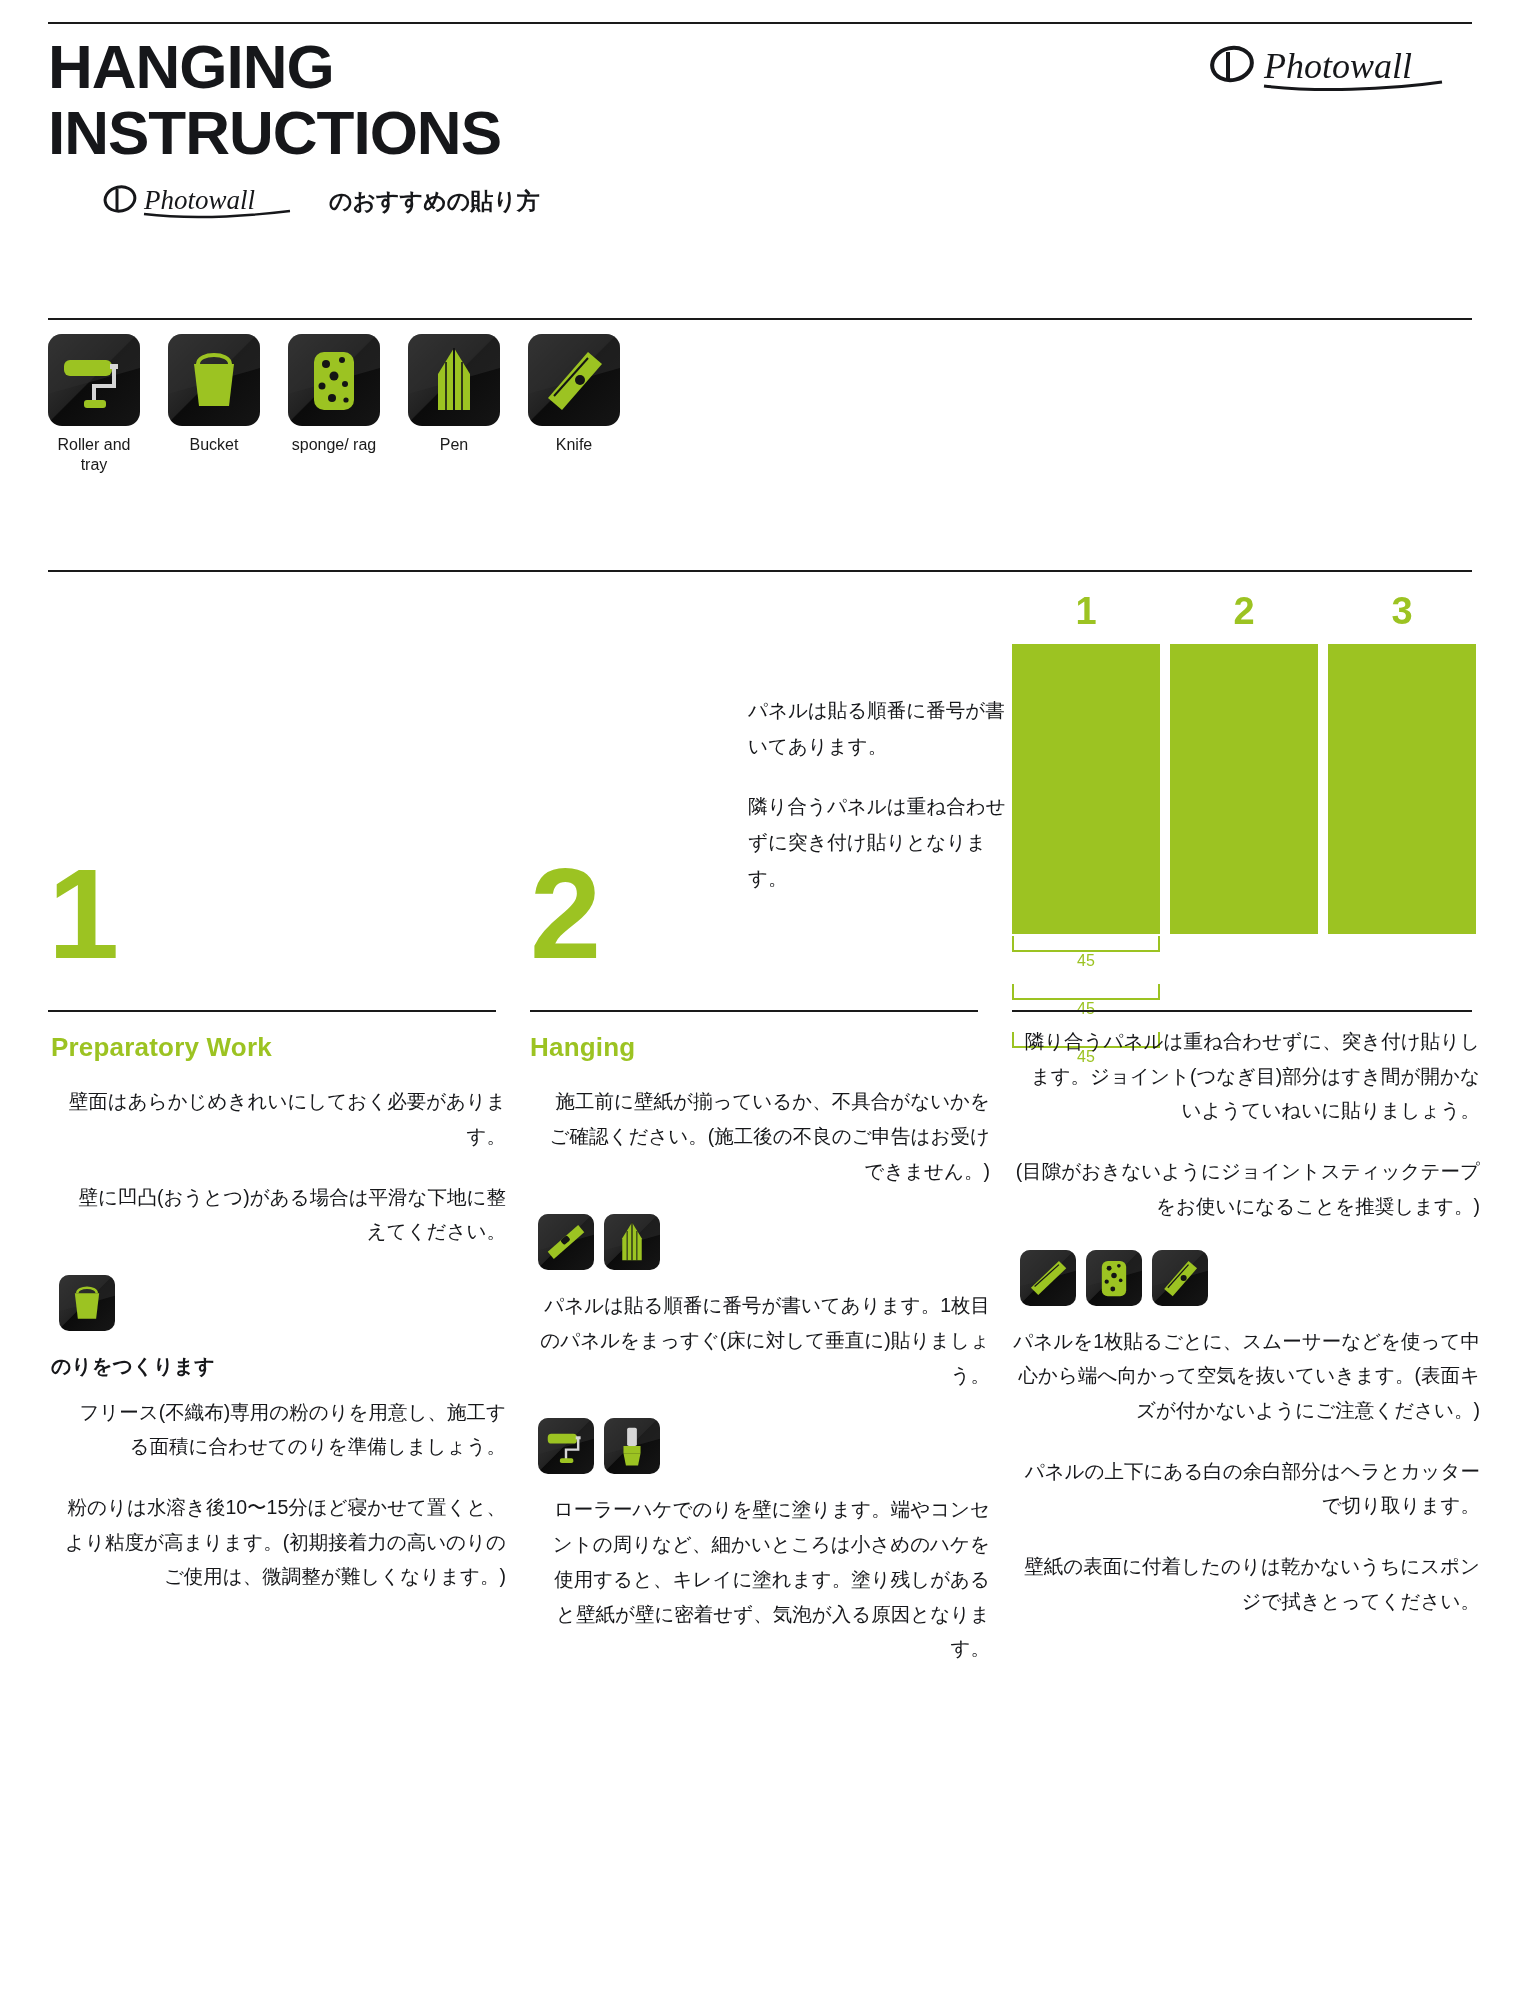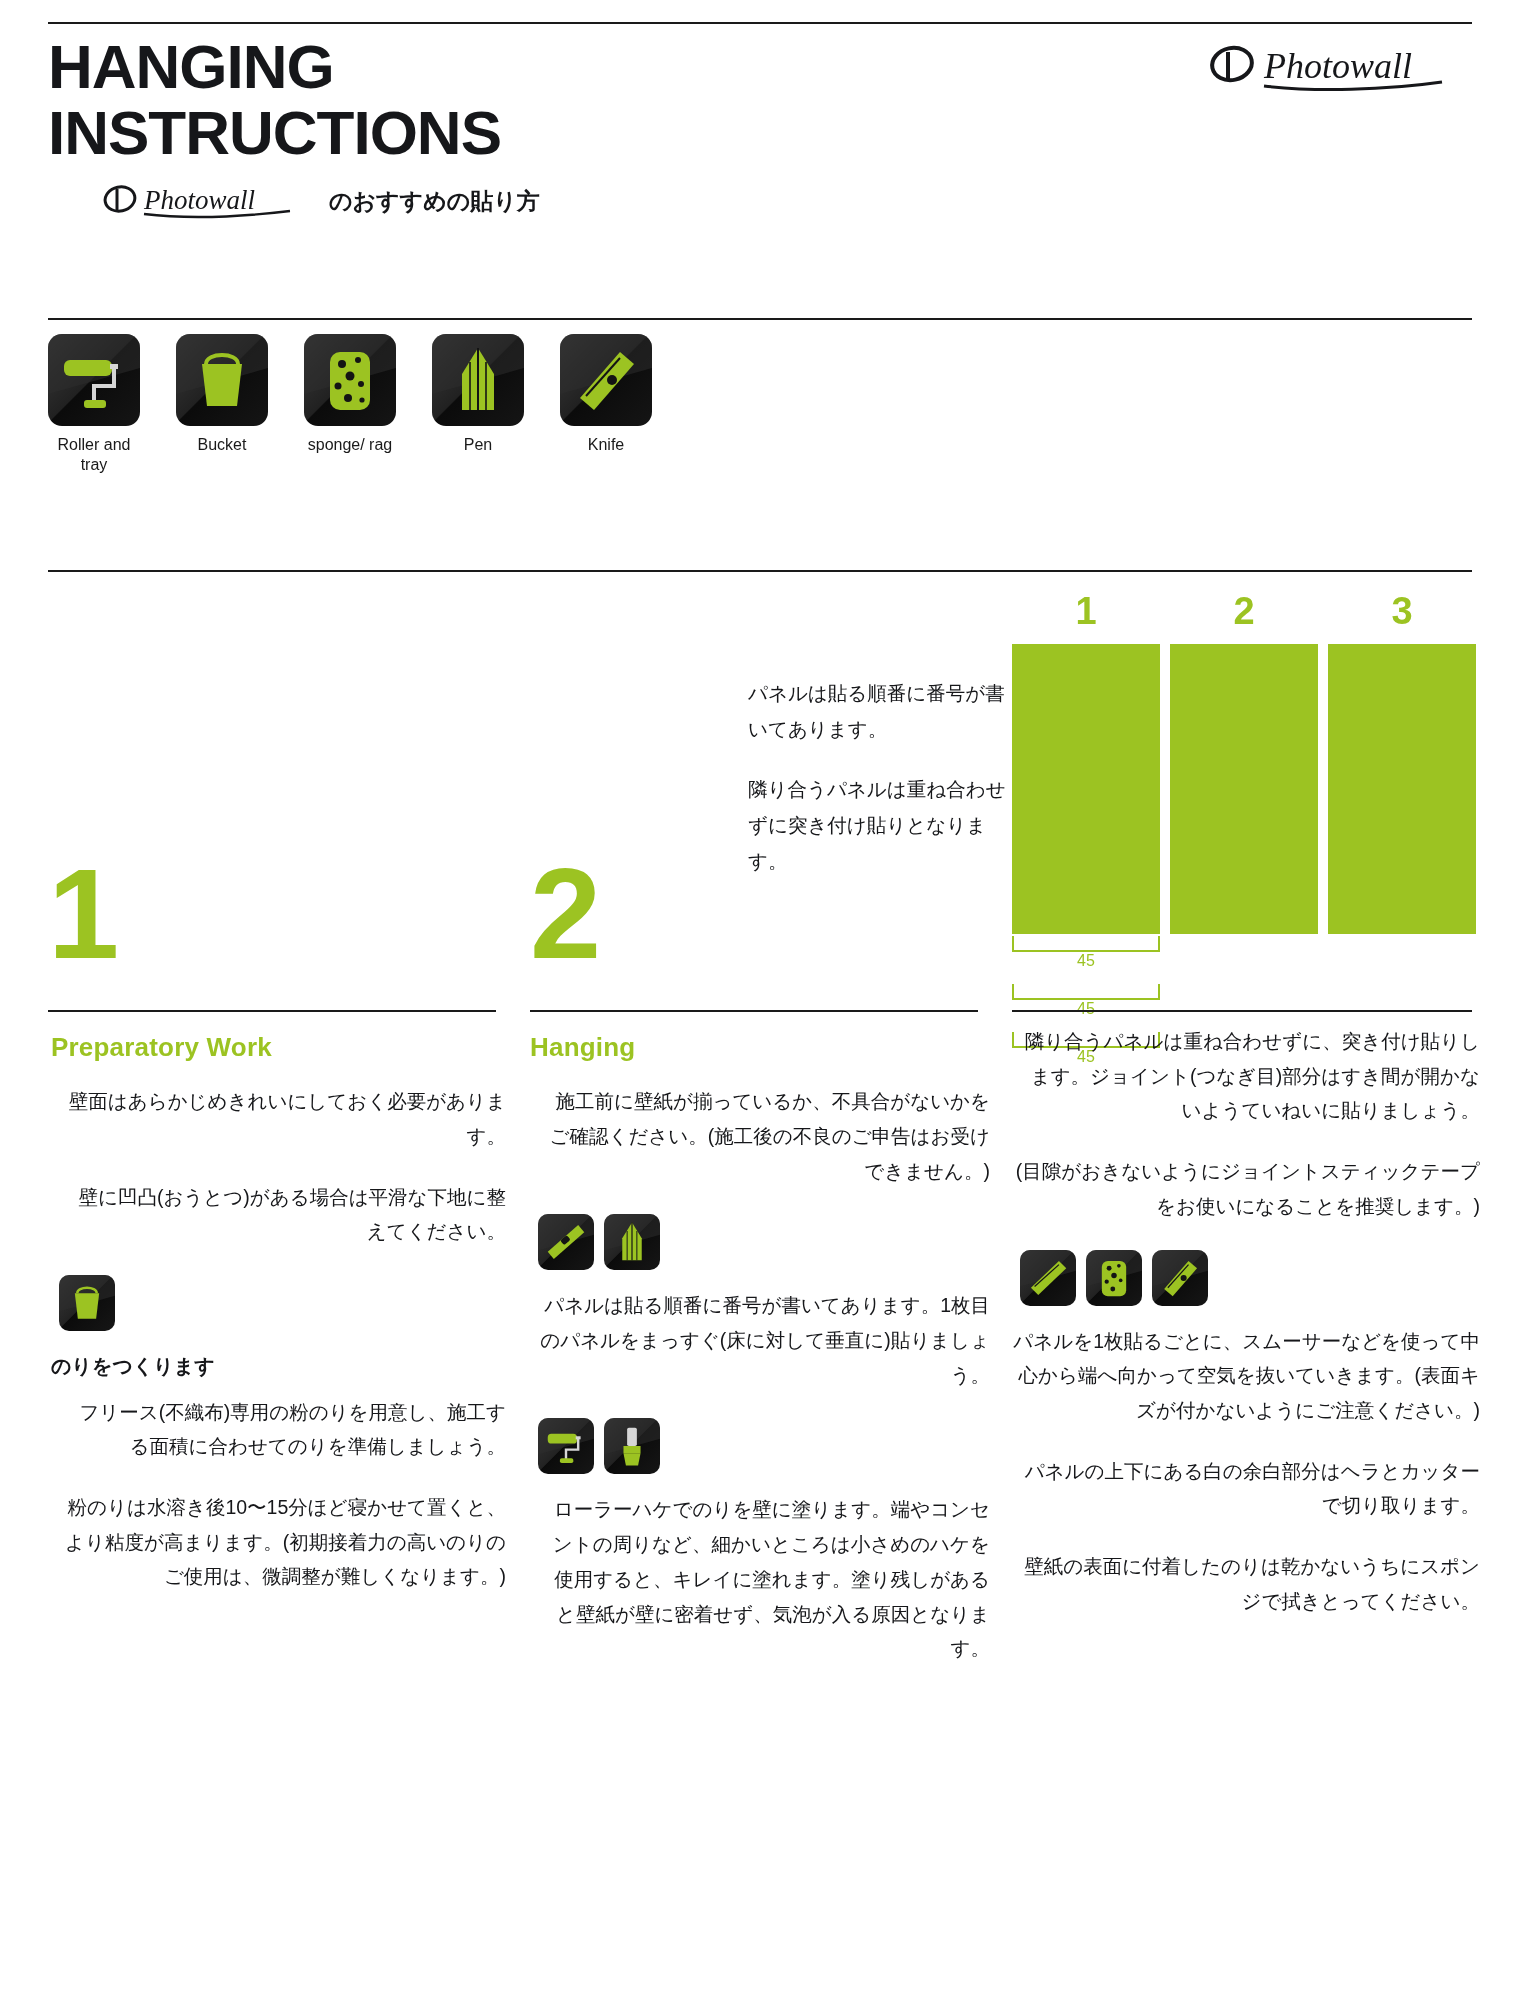--- a/index.html
+++ b/index.html
@@ -89,21 +89,21 @@
   .tools-label {
     width: 480px;
     font-size: 25px;
     font-weight: bold;
     color: #9cc322;
     letter-spacing: 0.3px;
     padding-top: 10px;
   }
   .tool-list {
     display: flex;
-    gap: 36px;
+    gap: 28px;
   }
   .tool {
     width: 92px;
     text-align: center;
   }
   .icon-tile {
     width: 92px;
     height: 92px;
     border-radius: 14px;
     background: linear-gradient(135deg,#3a3a3a 0%, #212121 48%, #0b0b0b 49%, #151515 100%);
@@ -132,21 +132,21 @@
     color: #9cc322;
     line-height: 0.82;
     position: absolute;
   }
   #bignum-1 { left: 48px; top: 862px; }
   #bignum-2 { left: 530px; top: 862px; }
 
   .panel-note {
     position: absolute;
     left: 748px;
-    top: 675px;
+    top: 692px;
     width: 270px;
     font-size: 19.5px;
     line-height: 1.85;
     color: #16171a;
   }
   .panel-note p { margin: 0 0 24px 0; }
 
   .panel-graphic {
     position: absolute;
     left: 1012px;

